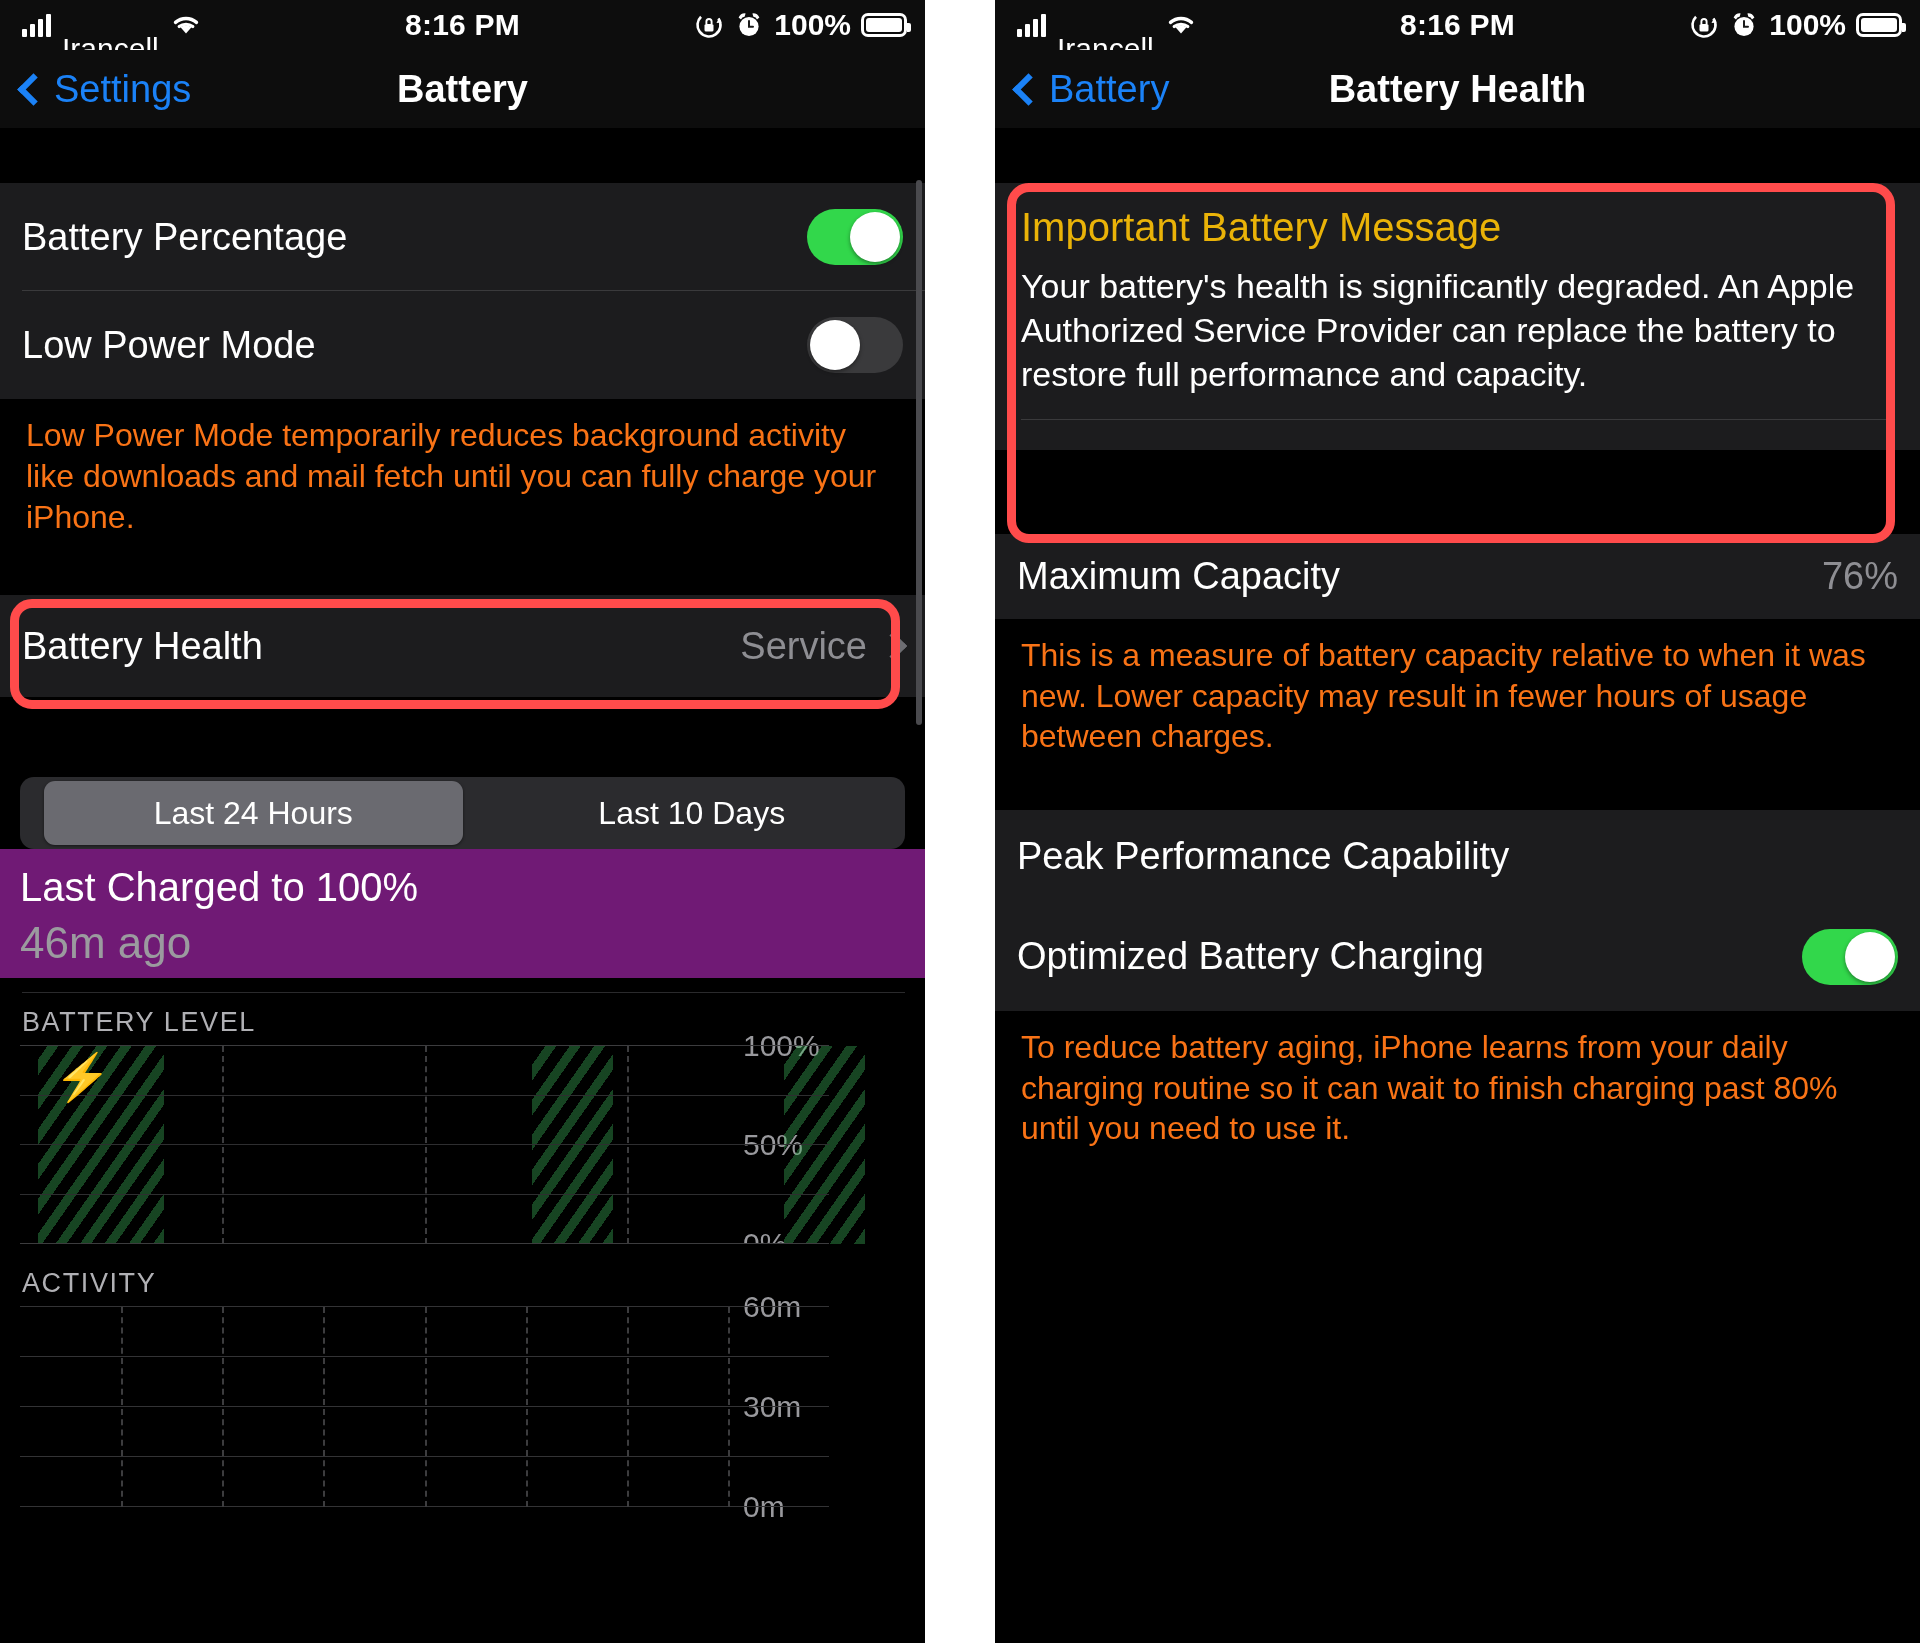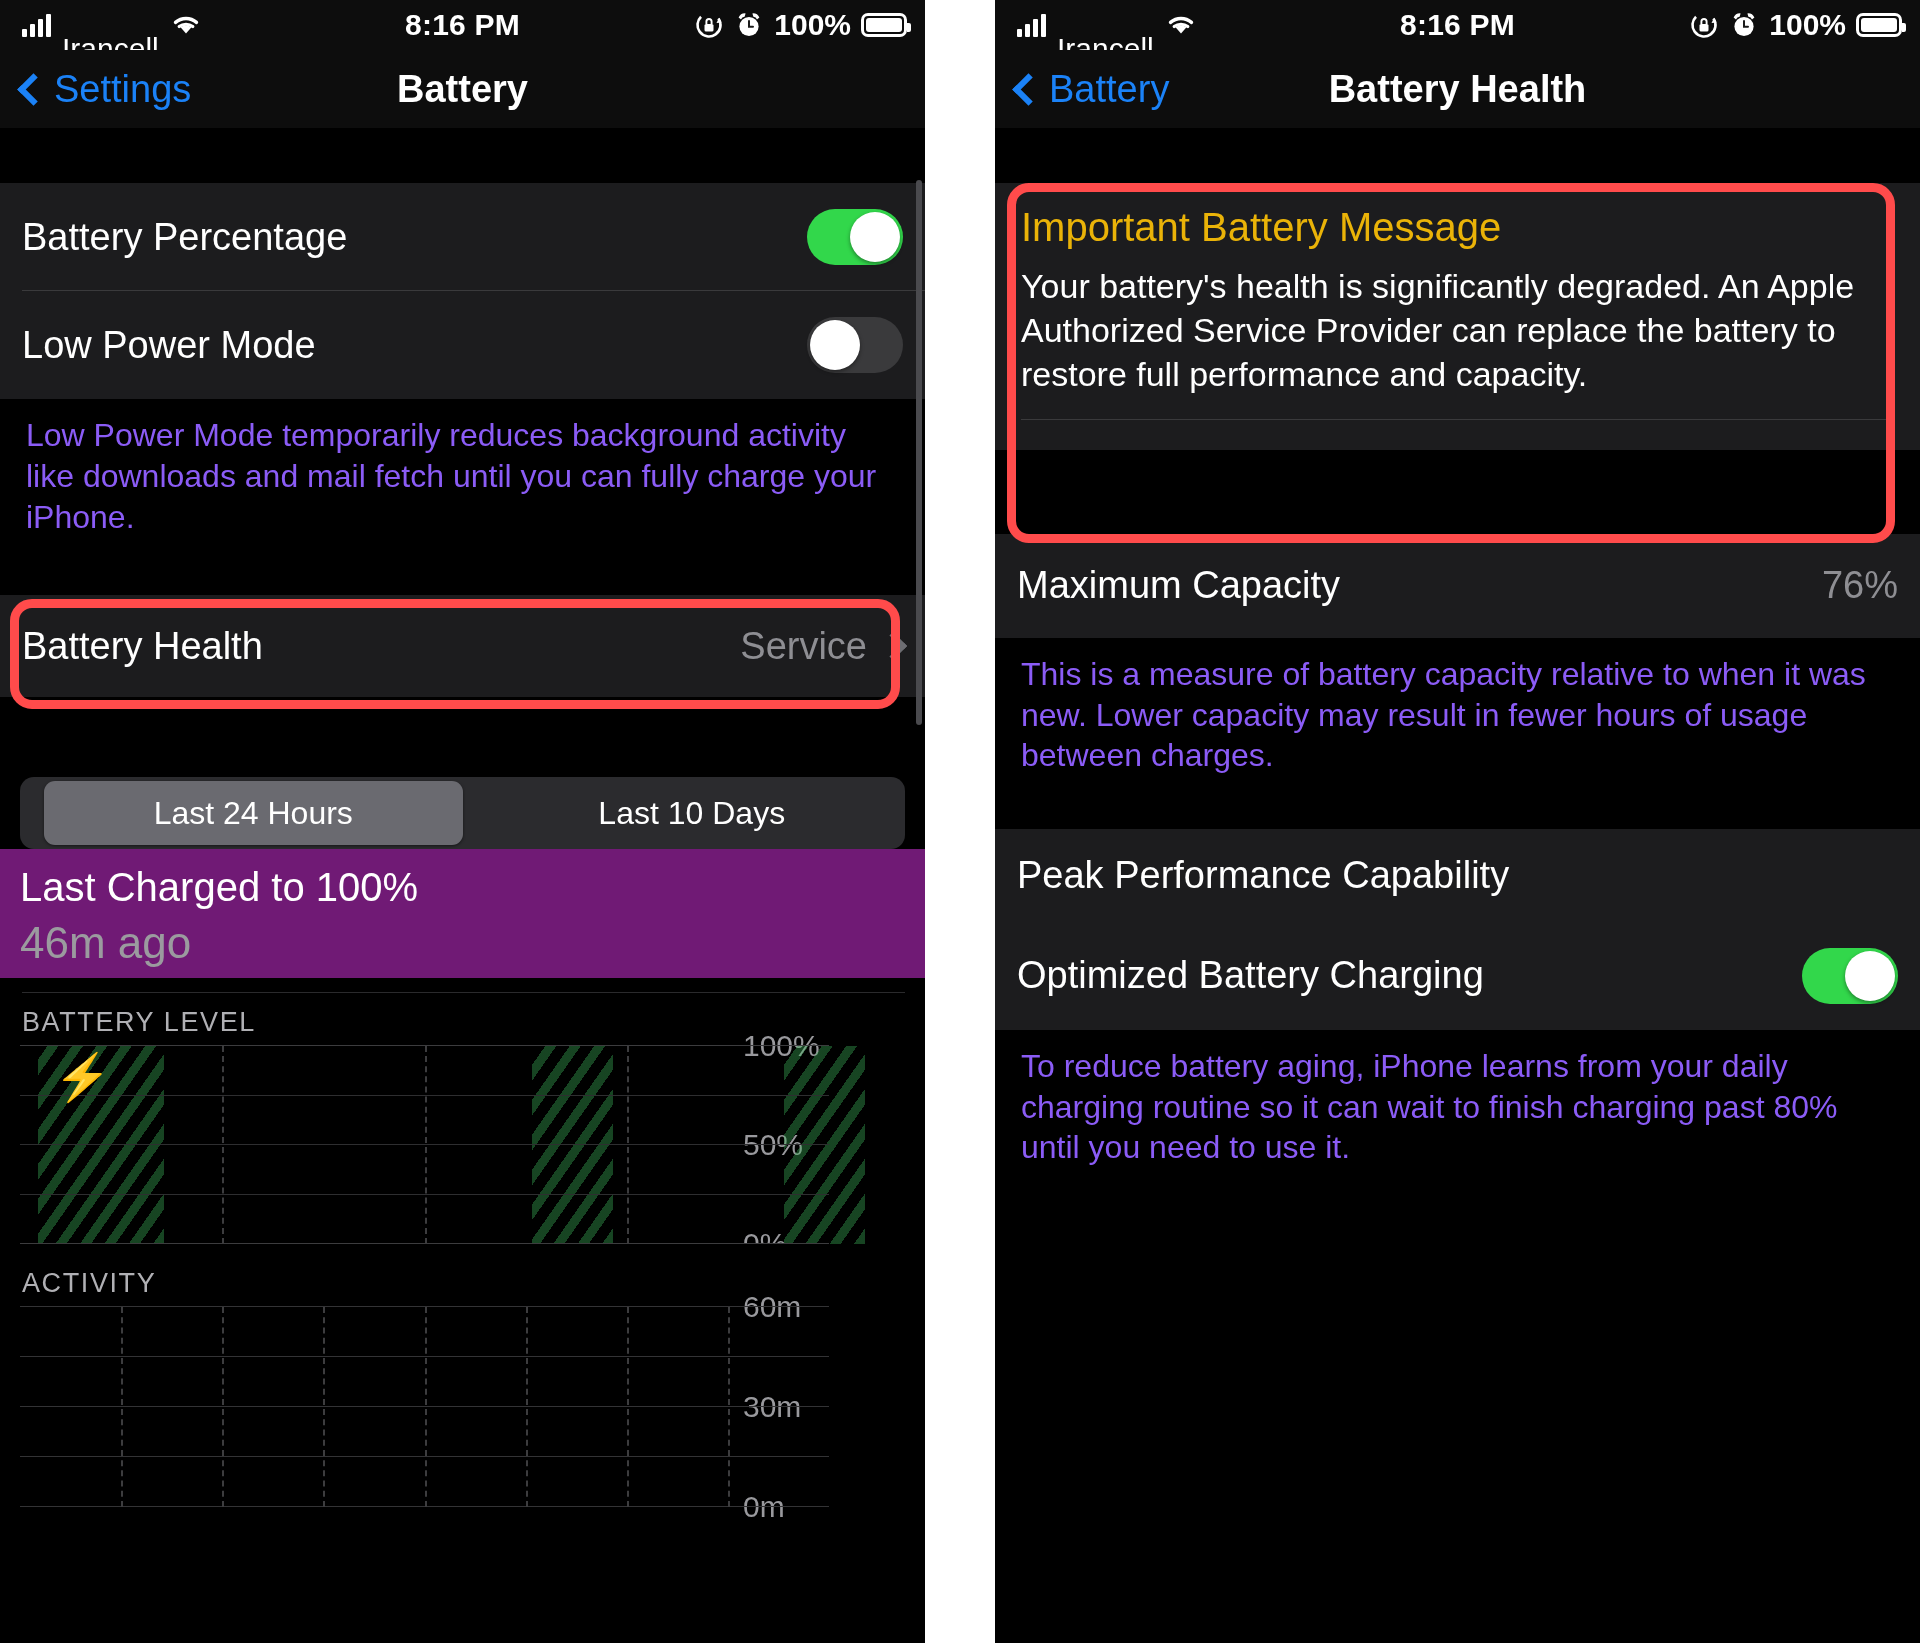--- a/index.html
+++ b/index.html
@@ -64,21 +64,21 @@
   
   .switch{width:96px;height:56px;border-radius:28px;position:relative;flex:none;}
   .switch.on{background:#32d74b;}
   .switch.off{background:#3a3a3c;}
   .knob{position:absolute;top:3px;width:50px;height:50px;border-radius:50%;background:#fff;box-shadow:0 2px 4px rgba(0,0,0,.4);}
   .switch.on .knob{right:3px;}
   .switch.off .knob{left:3px;}
 
   
   .footer{
-    background:#000;color:#8b5cf6;font-size:32px;line-height:1.28;
+    background:#000;color:#f97316;font-size:32px;line-height:1.28;
     padding:16px 40px 20px 26px;
   }
 
   
   .hl{
     position:absolute;border:9px solid #ff4b4b;border-radius:22px;
     box-sizing:border-box;pointer-events:none;z-index:9;
   }
 
   
@@ -664,21 +664,21 @@
       <div class="group" style="padding:22px 26px 30px 26px;">
         <div style="color:#eab308;font-size:40px;font-weight:normal;">Important Battery Message</div>
         <div style="color:#fff;font-size:34px;line-height:1.3;margin-top:14px;">Your battery's health is significantly degraded. An Apple Authorized Service Provider can replace the battery to restore full performance and capacity.</div>
         <div style="height:1px;background:#3a3a3c;margin:22px 0 0 0;"></div>
       </div>
     </div>
 
     <div class="spacer" style="height:84px;"></div>
 
     <div class="group">
-      <div class="row" style="height:104px;">
+      <div class="row" style="height:85px;">
         <span class="row-label">Maximum Capacity</span>
         <span class="row-value">76%</span>
       </div>
     </div>
     <div class="footer" style="height:155px;">This is a measure of battery capacity relative to when it was new. Lower capacity may result in fewer hours of usage between charges.</div>
 
     <div class="group">
       <div class="row" style="height:93px;">
         <span class="row-label">Peak Performance Capability</span>
       </div>

